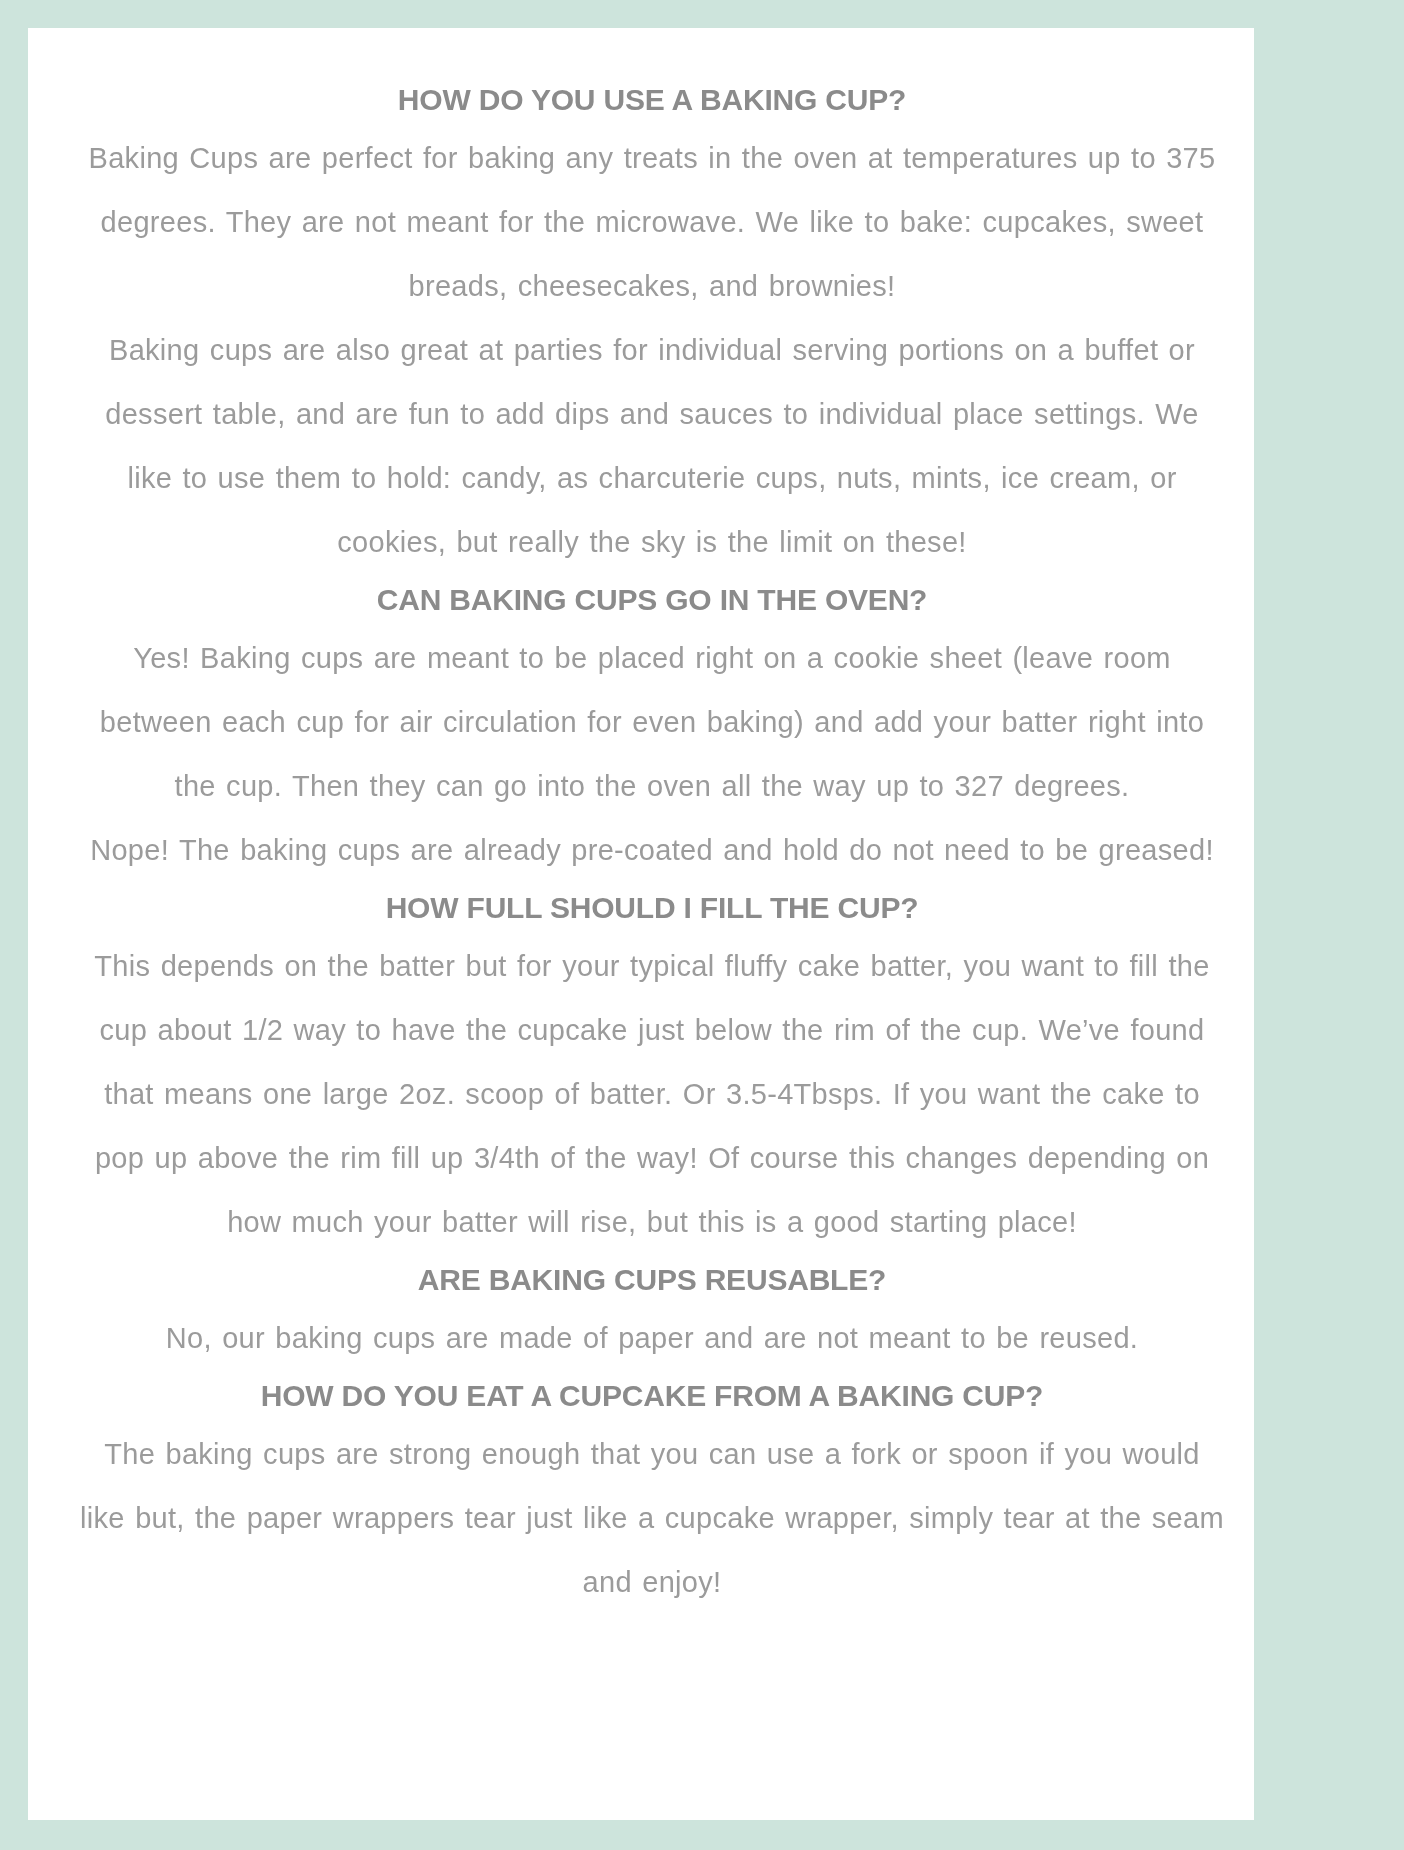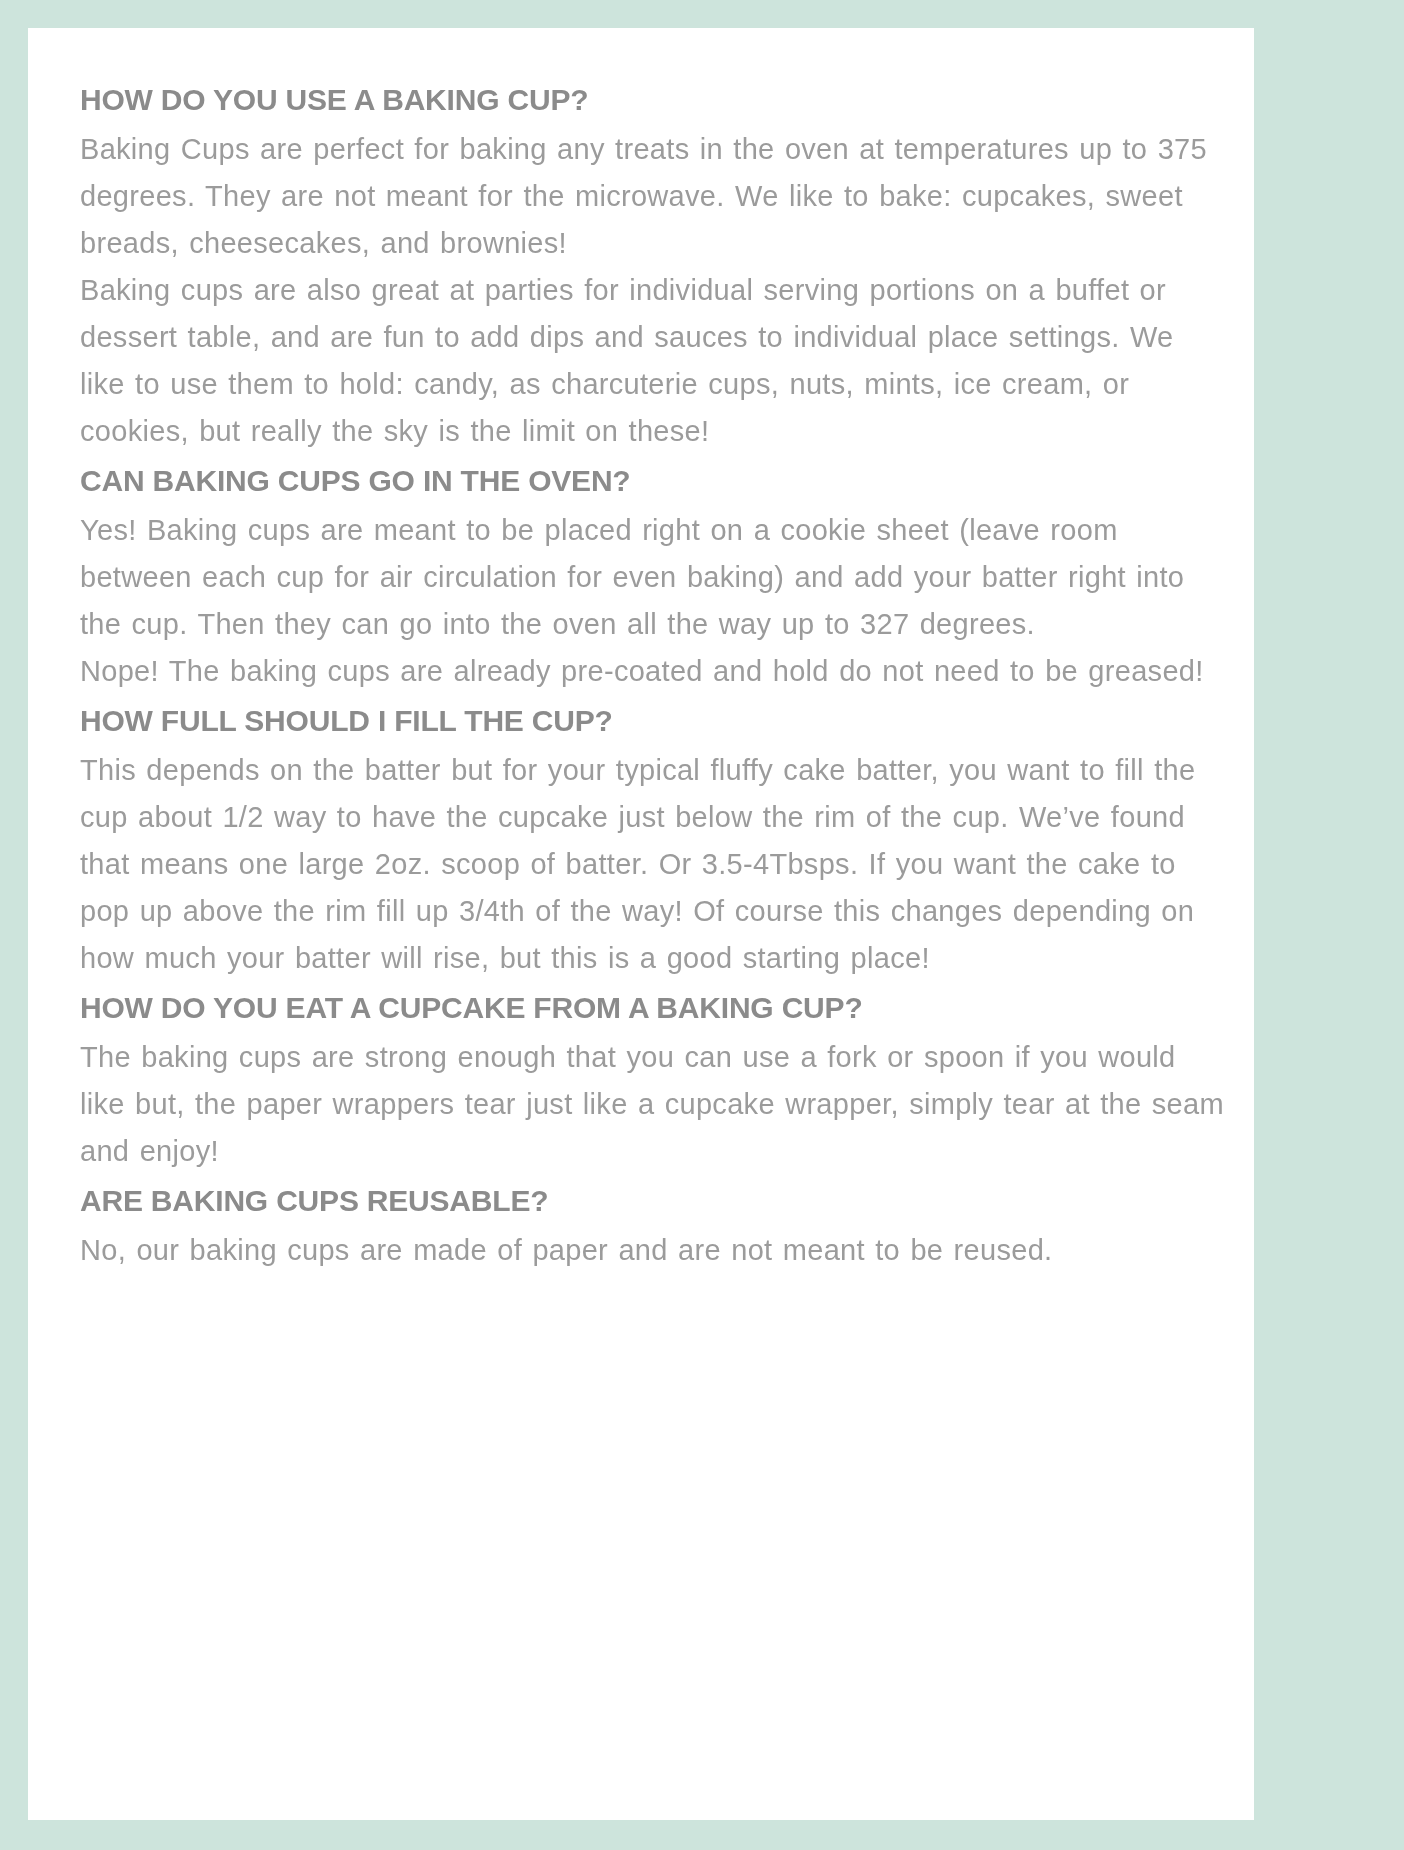--- a/index.html
+++ b/index.html
@@ -8,39 +8,40 @@
     --heading:#8b8b8b;
     --body:#9b9b9b;
   }
   *{margin:0;padding:0;box-sizing:border-box;}
   html,body{background:var(--mint);}
   .frame{
     width:1286px;
     height:1850px;
     background:var(--mint);
     padding:28px 32px 30px 28px;
+    text-align:center;
   }
   .paper{
     width:100%;
     height:100%;
     background:var(--paper);
     padding:46px 30px 0 52px;
     overflow:hidden;
     font-family:"Liberation Sans", sans-serif;
   }
   .faq-item h2{
     font-size:30px;
     line-height:52px;
     font-weight:700;
     letter-spacing:-0.2px;
     color:var(--heading);
   }
   .faq-item p{
     font-size:29px;
-    line-height:47px;
+    line-height:64px;
     font-weight:400;
     letter-spacing:0.3px;
     word-spacing:2px;
     color:var(--body);
   }
 </style>
 </head>
 <body>
 
 <div class="frame">
@@ -63,23 +64,23 @@
 
     <section class="faq-item">
       <h2>HOW FULL SHOULD I FILL THE CUP?</h2>
       <p>This depends on the batter but for your typical fluffy cake batter, you want to fill the cup about 1/2 way to have the cupcake just below the rim of the cup. We’ve found that means one large 2oz. scoop of batter. Or 3.5-4Tbsps. If you want the cake to pop up above the rim fill up 3/4th of the way! Of course this changes depending on how much your batter will rise, but this is a good starting place!</p>
     </section>
 
     <section class="faq-item">
     </section>
 
     <section class="faq-item">
-      <h2>HOW DO YOU EAT A CUPCAKE FROM A BAKING CUP?</h2>
-      <p>The baking cups are strong enough that you can use a fork or spoon if you would like but, the paper wrappers tear just like a cupcake wrapper, simply tear at the seam and enjoy!</p>
+      <h2>ARE BAKING CUPS REUSABLE?</h2>
+      <p>No, our baking cups are made of paper and are not meant to be reused.</p>
     </section>
 
     <section class="faq-item">
-      <h2>ARE BAKING CUPS REUSABLE?</h2>
-      <p>No, our baking cups are made of paper and are not meant to be reused.</p>
+      <h2>HOW DO YOU EAT A CUPCAKE FROM A BAKING CUP?</h2>
+      <p>The baking cups are strong enough that you can use a fork or spoon if you would like but, the paper wrappers tear just like a cupcake wrapper, simply tear at the seam and enjoy!</p>
     </section>
 
   </div>
 </div>
 
 </body></html>

